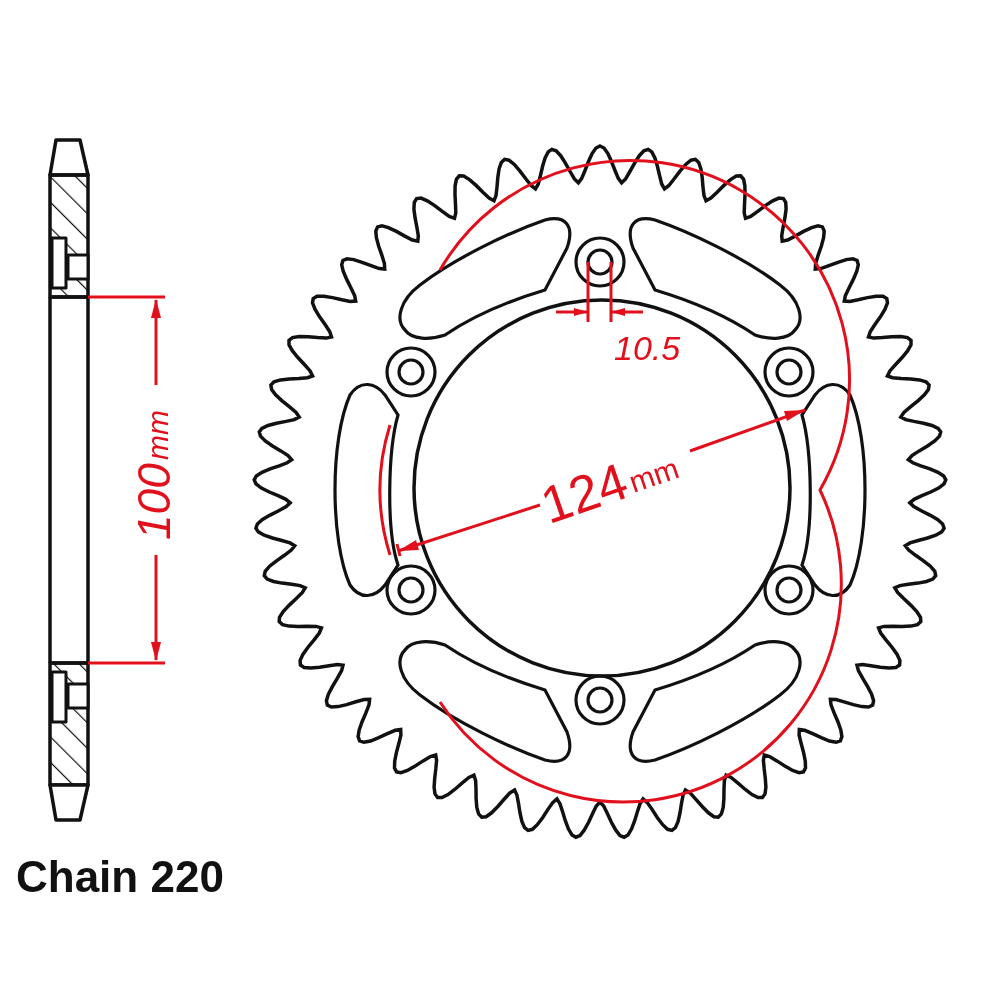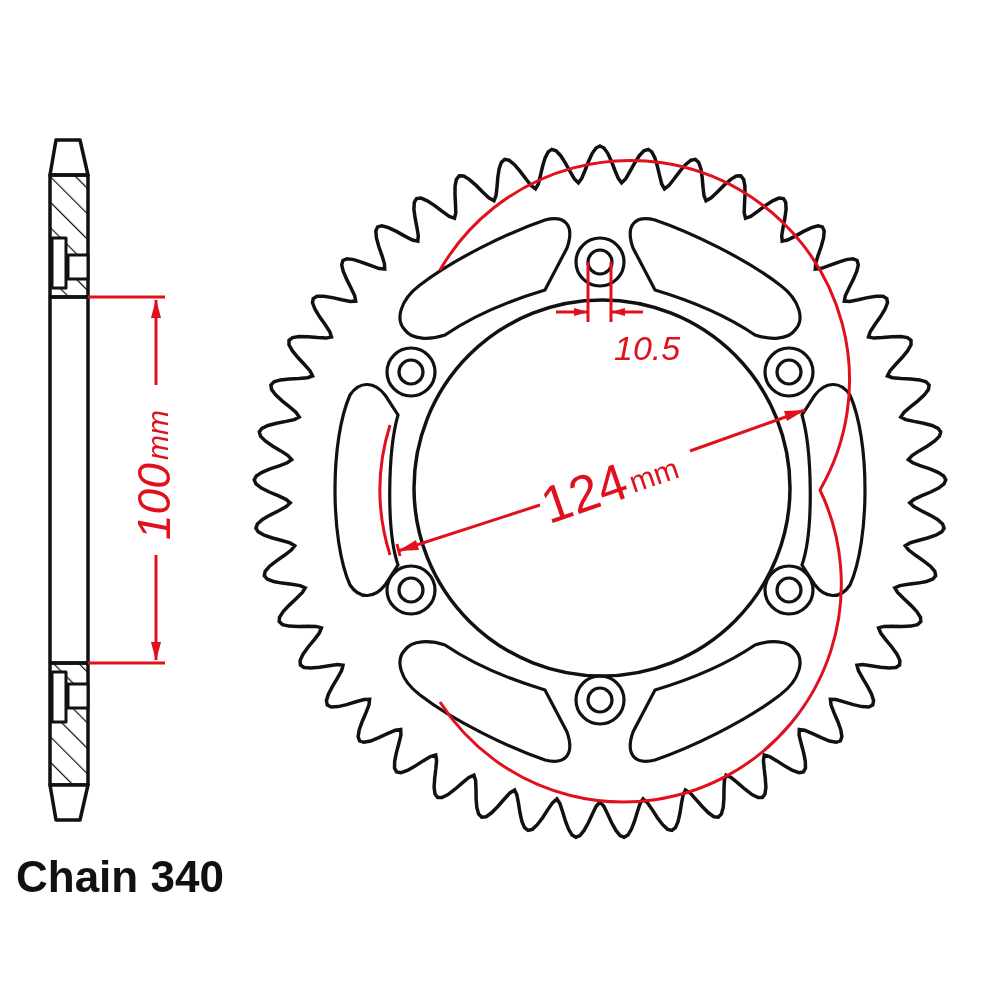--- a/index.html
+++ b/index.html
@@ -97,13 +97,13 @@
   <g transform="rotate(-19 610 480)">
     <text x="538" y="502" font-family="Liberation Sans, sans-serif" font-size="52" fill="#e0101c">124</text>
     <text x="628" y="500" font-family="Liberation Sans, sans-serif" font-size="30" fill="#e0101c">mm</text>
   </g>
   <g transform="translate(170,540) rotate(-90)">
     <text x="0" y="0" font-family="Liberation Sans, sans-serif" font-style="italic" font-size="46" fill="#e0101c">100</text>
     <text x="80" y="-2" font-family="Liberation Sans, sans-serif" font-style="italic" font-size="30" fill="#e0101c">mm</text>
   </g>
 </svg>
 
-<div class="caption">Chain 340</div>
+<div class="caption">Chain 220</div>
 
 </body></html>

